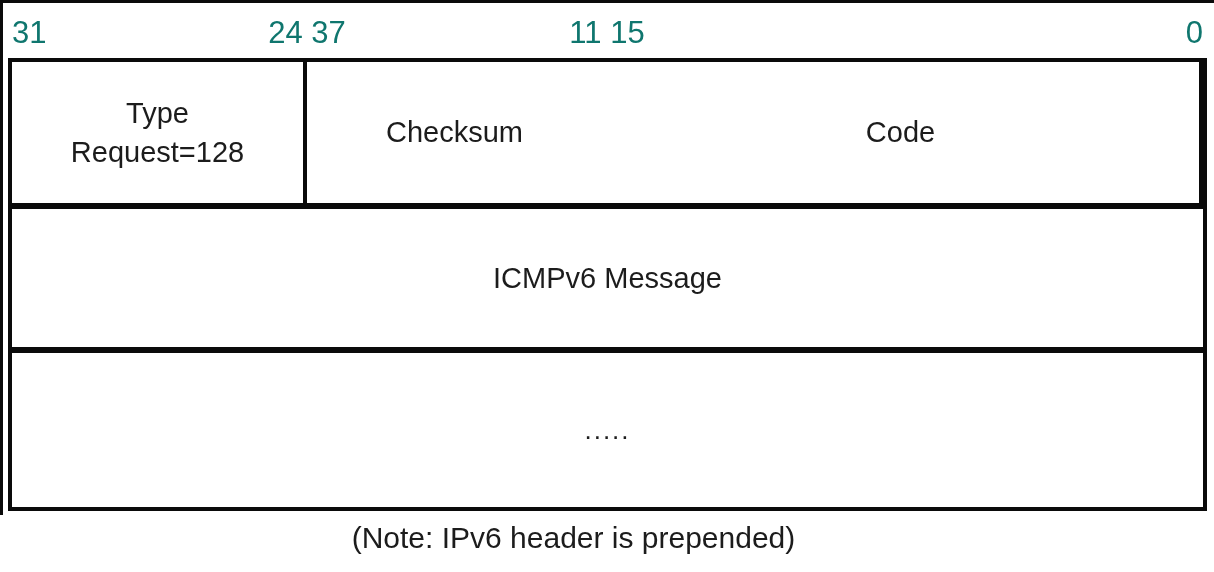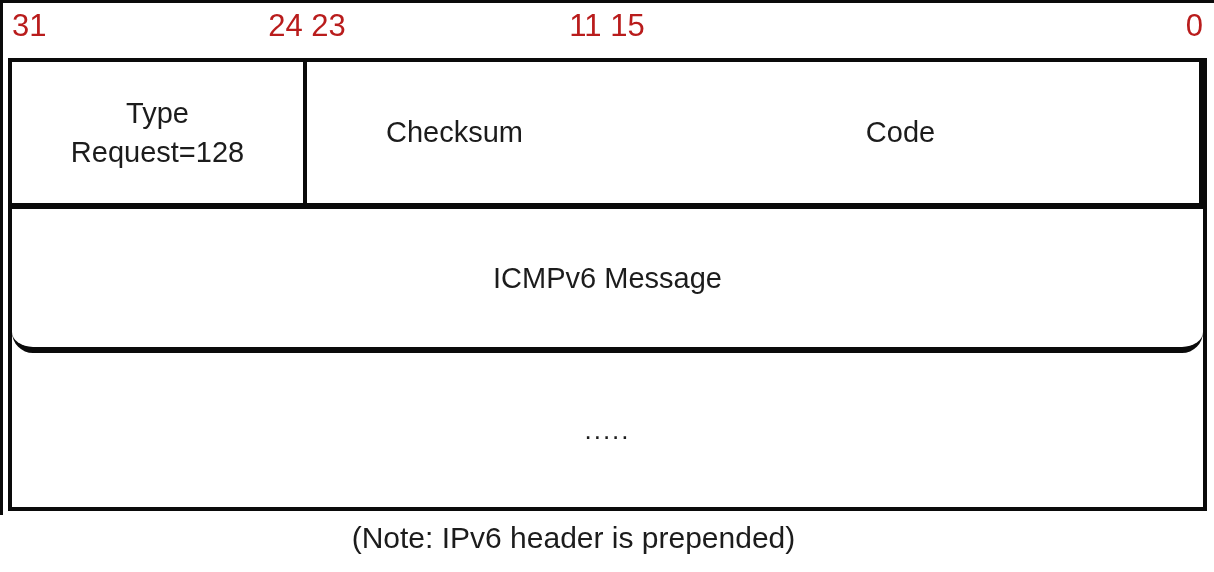--- a/index.html
+++ b/index.html
@@ -27,25 +27,25 @@
   }
   .frame-left {
     position: absolute;
     top: 0; left: 0;
     width: 3px; height: 515px;
     background: #0a0a0a;
   }
   
   .bit-label {
     position: absolute;
-    top: 9px;
+    top: 16px;
     font-size: 31px;
     line-height: 34px;
     white-space: nowrap;
-    color: #b91c1c;
+    color: #0f766e;
   }
   .bit-31 { left: 12px; }
   .bit-24-23 { left: 307px; transform: translateX(-50%); }
   .bit-16-15 { left: 607px; transform: translateX(-50%); }
   .bit-0 { right: 11px; }
   
   .packet-table {
     position: absolute;
     left: 8px;
     top: 58px;
@@ -63,21 +63,21 @@
     flex-direction: column;
     justify-content: center;
     text-align: center;
     font-size: 29px;
     line-height: 39px;
     box-sizing: border-box;
     background: #ffffff;
   }
   .cell.v-div { border-right: 4px solid #0a0a0a; }
   .cell.h-div { border-bottom: 6px solid #0a0a0a; }
-  .cell.span-all { grid-column: 1 / -1; border-radius: 21px; }
+  .cell.span-all { grid-column: 1 / -1; }
   .cell .line { display: block; }
   .dots {
     font-size: 26px;
     letter-spacing: 2px;
   }
   
   .note-caption {
     position: absolute;
     left: 8px;
     top: 517px;
@@ -91,21 +91,21 @@
 </style>
 </head>
 <body>
 
 <div class="stage">
 
   <div class="frame-top"></div>
   <div class="frame-left"></div>
 
   <div class="bit-label bit-31">31</div>
-  <div class="bit-label bit-24-23">24 23</div>
+  <div class="bit-label bit-24-23">24 37</div>
   <div class="bit-label bit-16-15">11 15</div>
   <div class="bit-label bit-0">0</div>
 
   <div class="packet-table">
 
     <div class="cell v-div h-div">
       <span class="line">Type</span>
       <span class="line">Request=128</span>
     </div>
 

